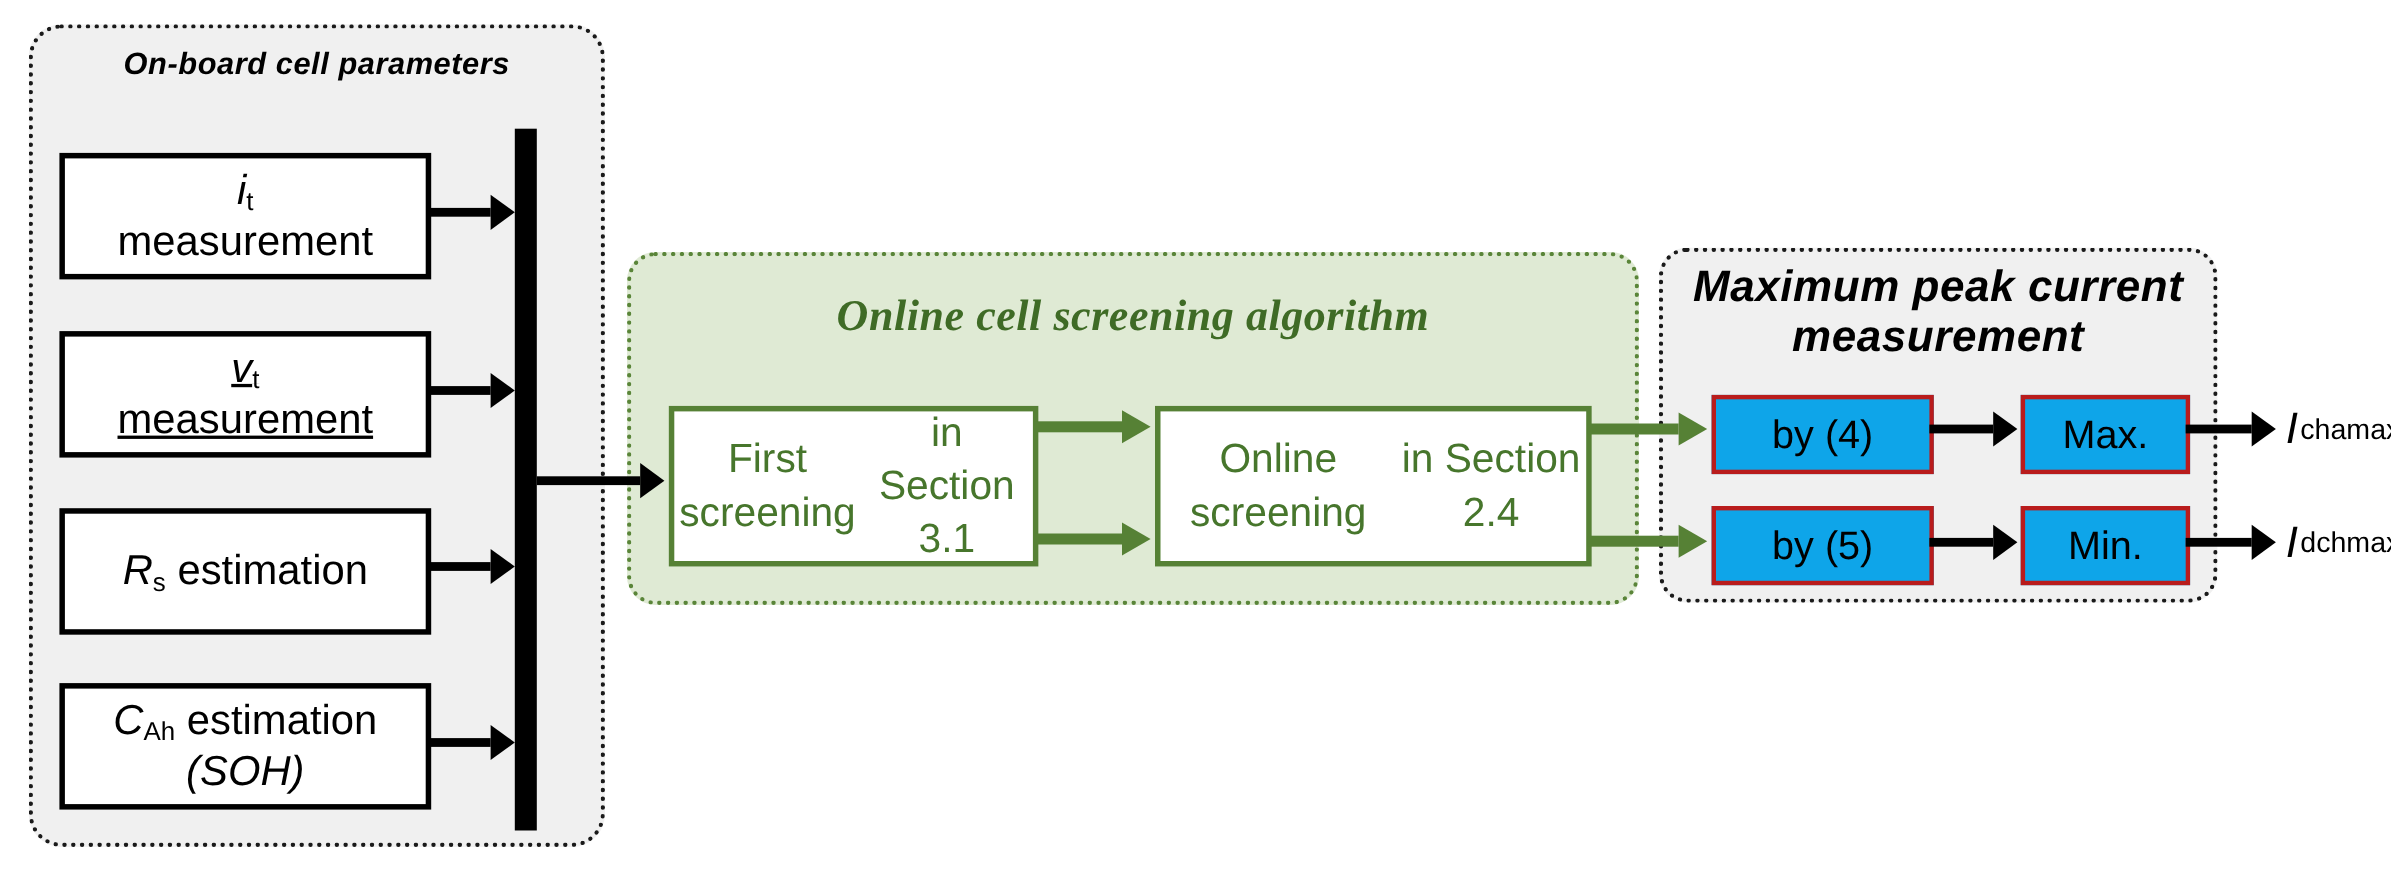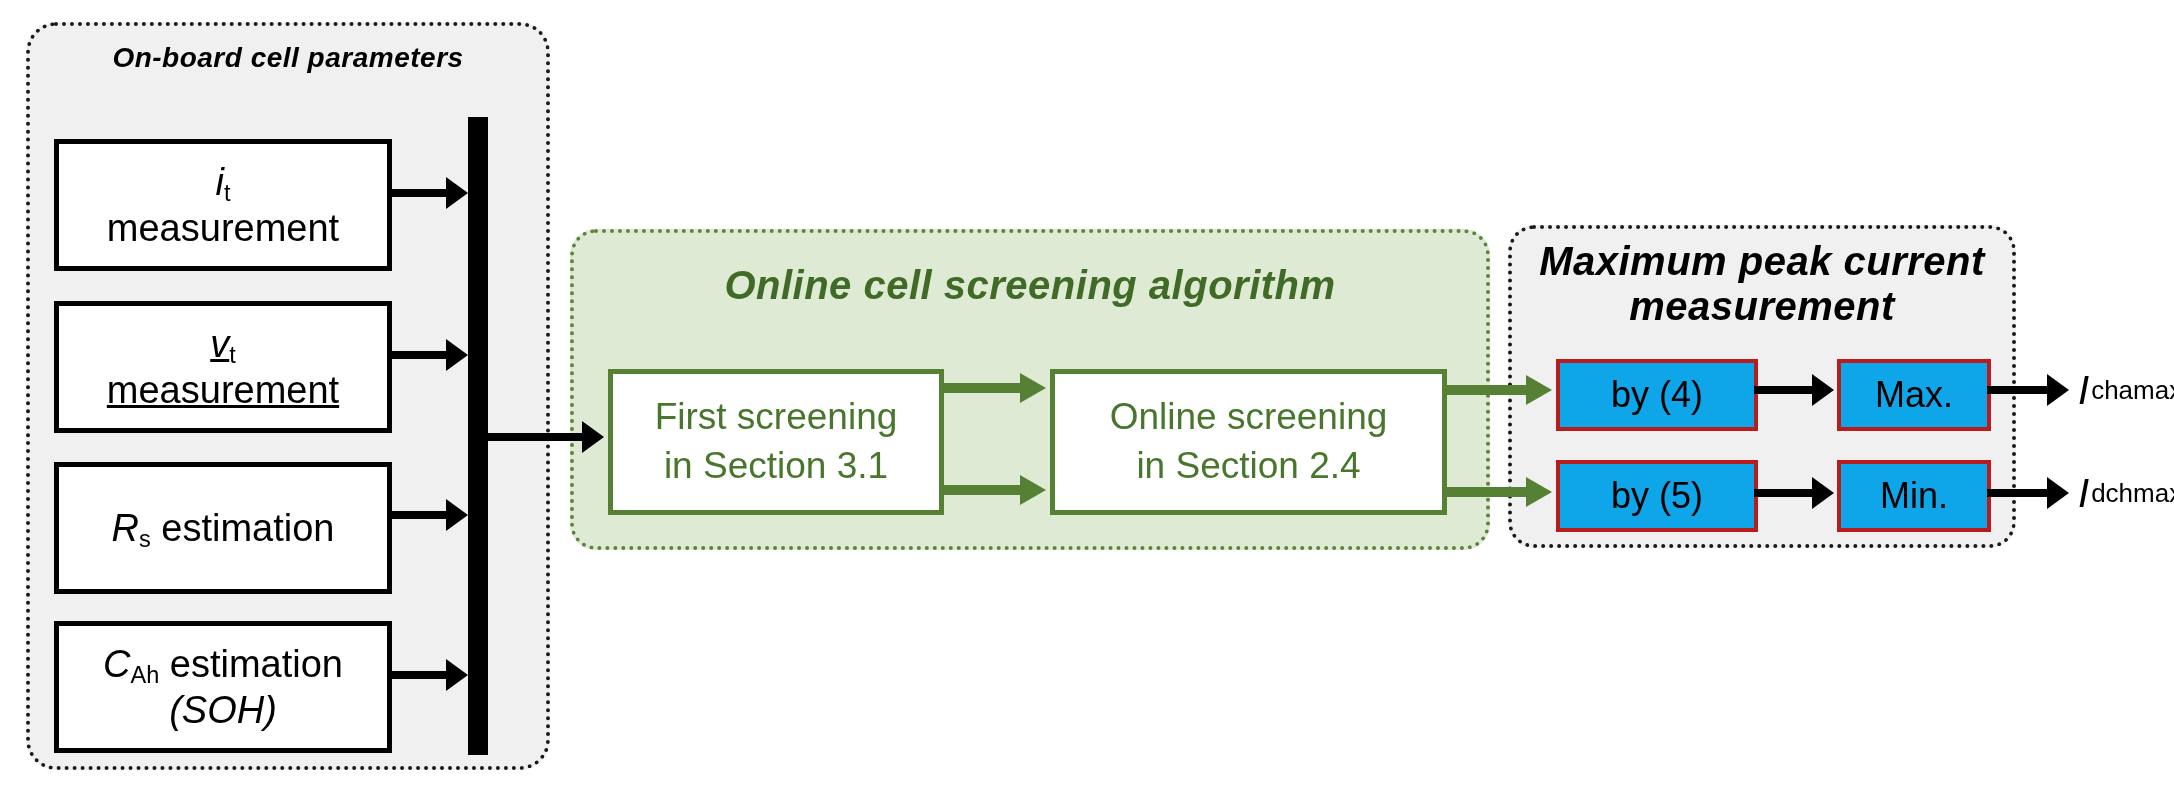--- a/index.html
+++ b/index.html
@@ -33,40 +33,41 @@
   #right-panel{
     left:1508px;top:225px;width:508px;height:323px;
     background:var(--gray-fill);
     border:4px dotted #1a1a1a;border-radius:26px;
   }
   .panel-title{
     font-weight:bold;font-style:italic;text-align:center;
     letter-spacing:0.5px;
   }
   #left-panel .panel-title{font-size:28px;margin-top:16px;}
-  #green-panel .panel-title{font-size:40px;margin-top:30px;color:var(--green-title);}
+  #green-panel .panel-title{font-size:40px;margin-top:30px;color:var(--green-title);font-family:Liberation Serif, serif;}
   #right-panel .panel-title{font-size:40px;margin-top:10px;line-height:1.13;}
 
   
   .pbox{
-    position:absolute;left:24px;width:338px;height:132px;
+    position:absolute;left:24px;width:338px;height:115px;
     background:#fff;border:5px solid #000;box-sizing:border-box;
     display:flex;flex-direction:column;justify-content:center;align-items:center;
     font-size:38px;line-height:1.22;text-align:center;
   }
   .pbox sub{font-size:0.62em;line-height:0;vertical-align:-0.25em;}
   .var{font-style:italic;}
   .italic{font-style:italic;}
 
   
   .sbox{
     position:absolute;background:#fff;
     border:5px solid var(--green);box-sizing:border-box;
     color:var(--green-text);font-size:37px;line-height:1.32;
-    display:flex;flex-direction:column;justify-content:center;align-items:center;
+    display:flex;flex-direction:row;justify-content:center;align-items:center;
+    text-align:center;
   }
   #first-screening-box{left:34px;top:136px;width:336px;height:146px;}
   #second-screening-box{left:476px;top:136px;width:397px;height:146px;}
 
   
   .rbox{
     position:absolute;background:#0ea5e9;border:4px solid #b91c1c;box-sizing:border-box;
     font-size:36px;display:flex;align-items:center;justify-content:center;
   }
   #by4-box{left:44px;top:130px;width:202px;height:72px;}

